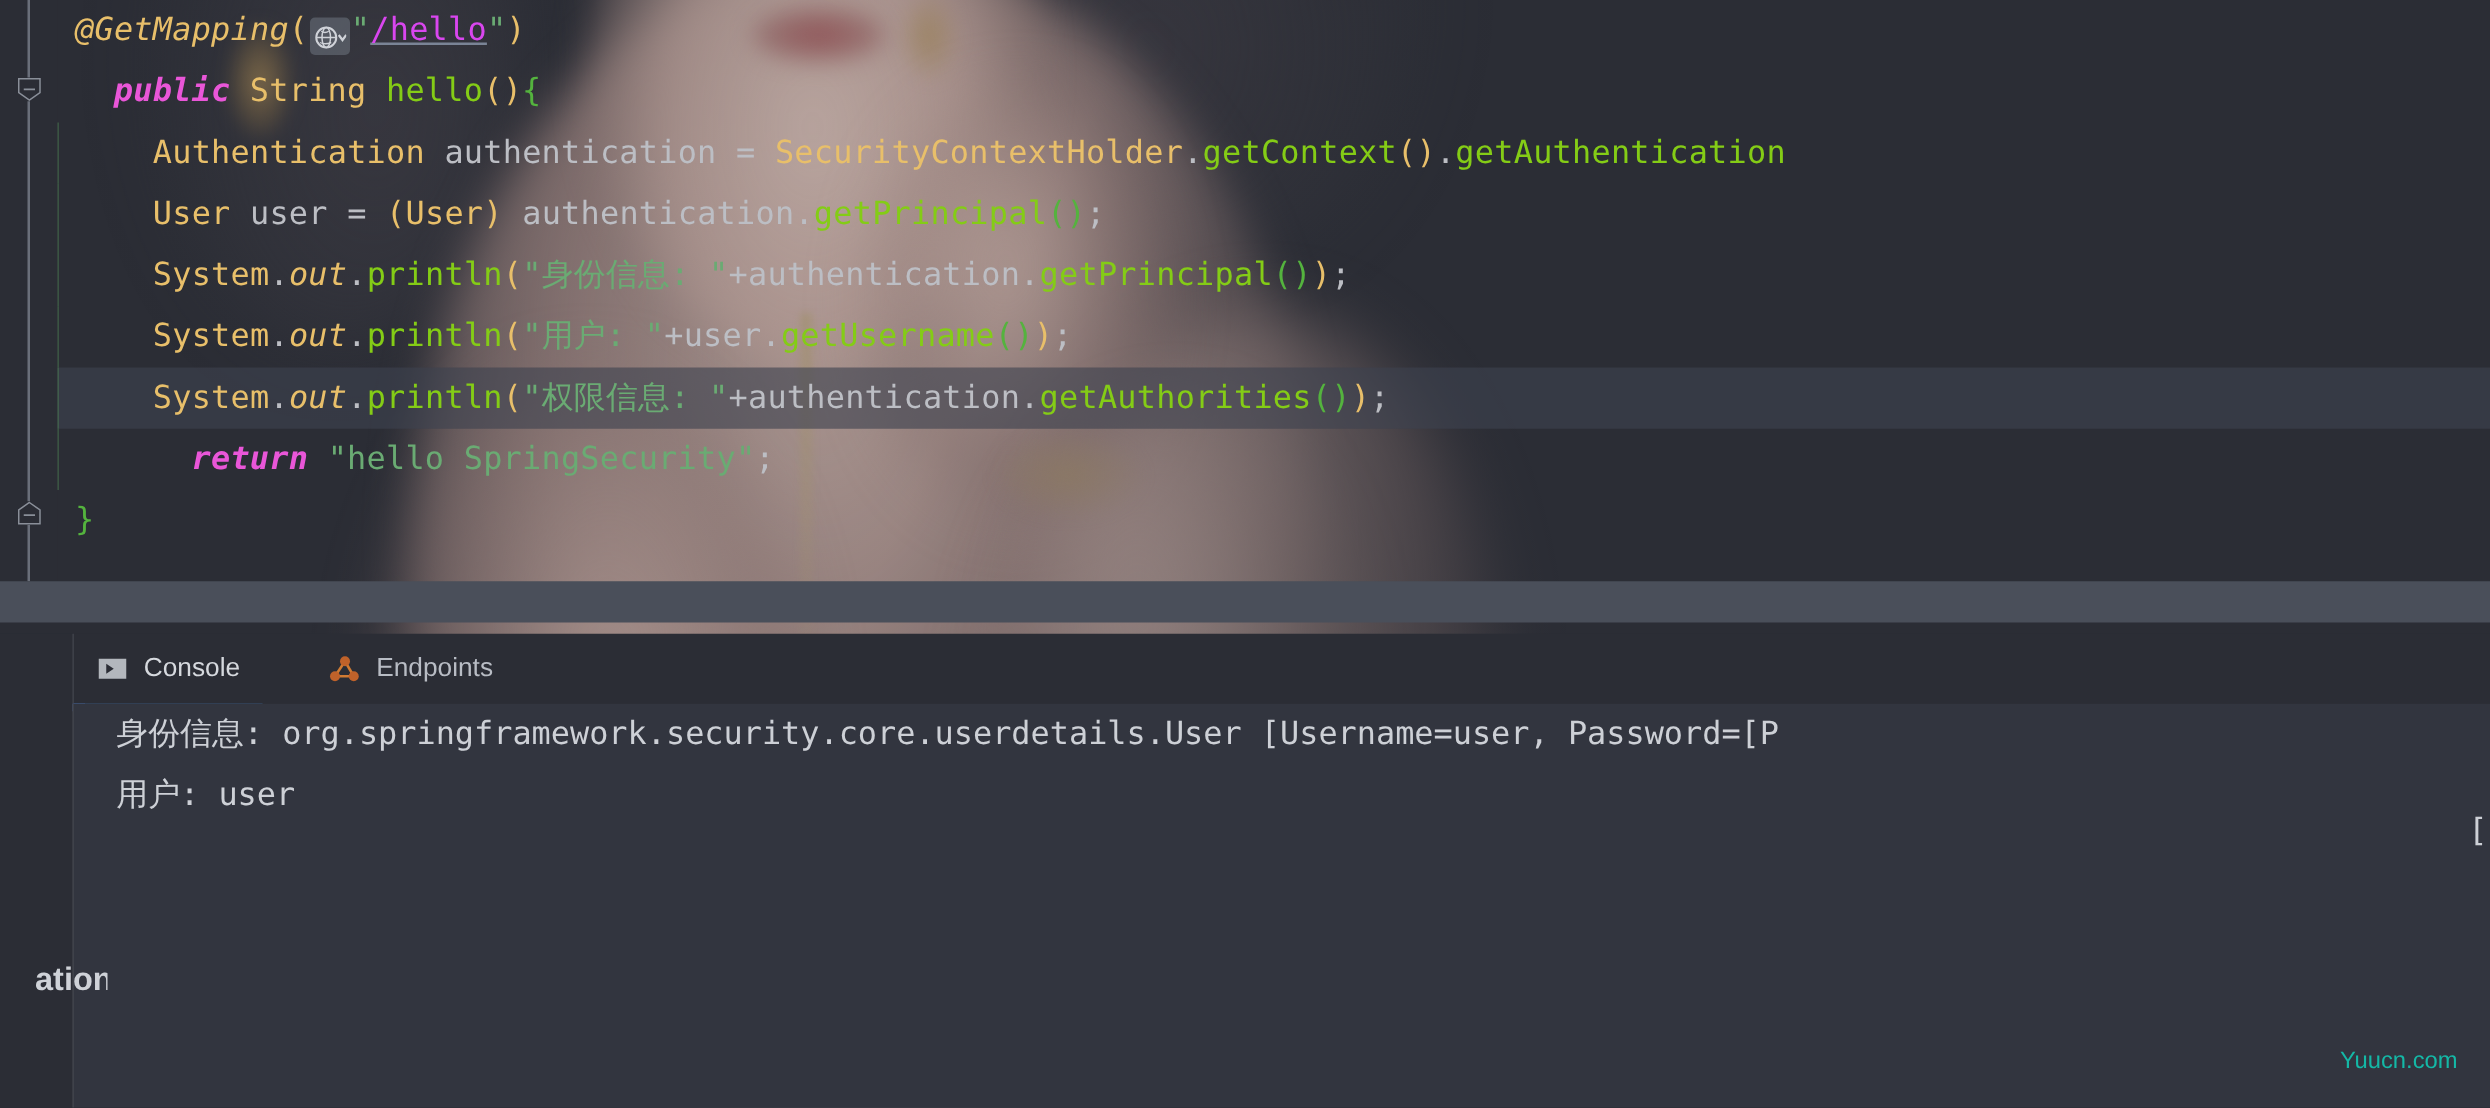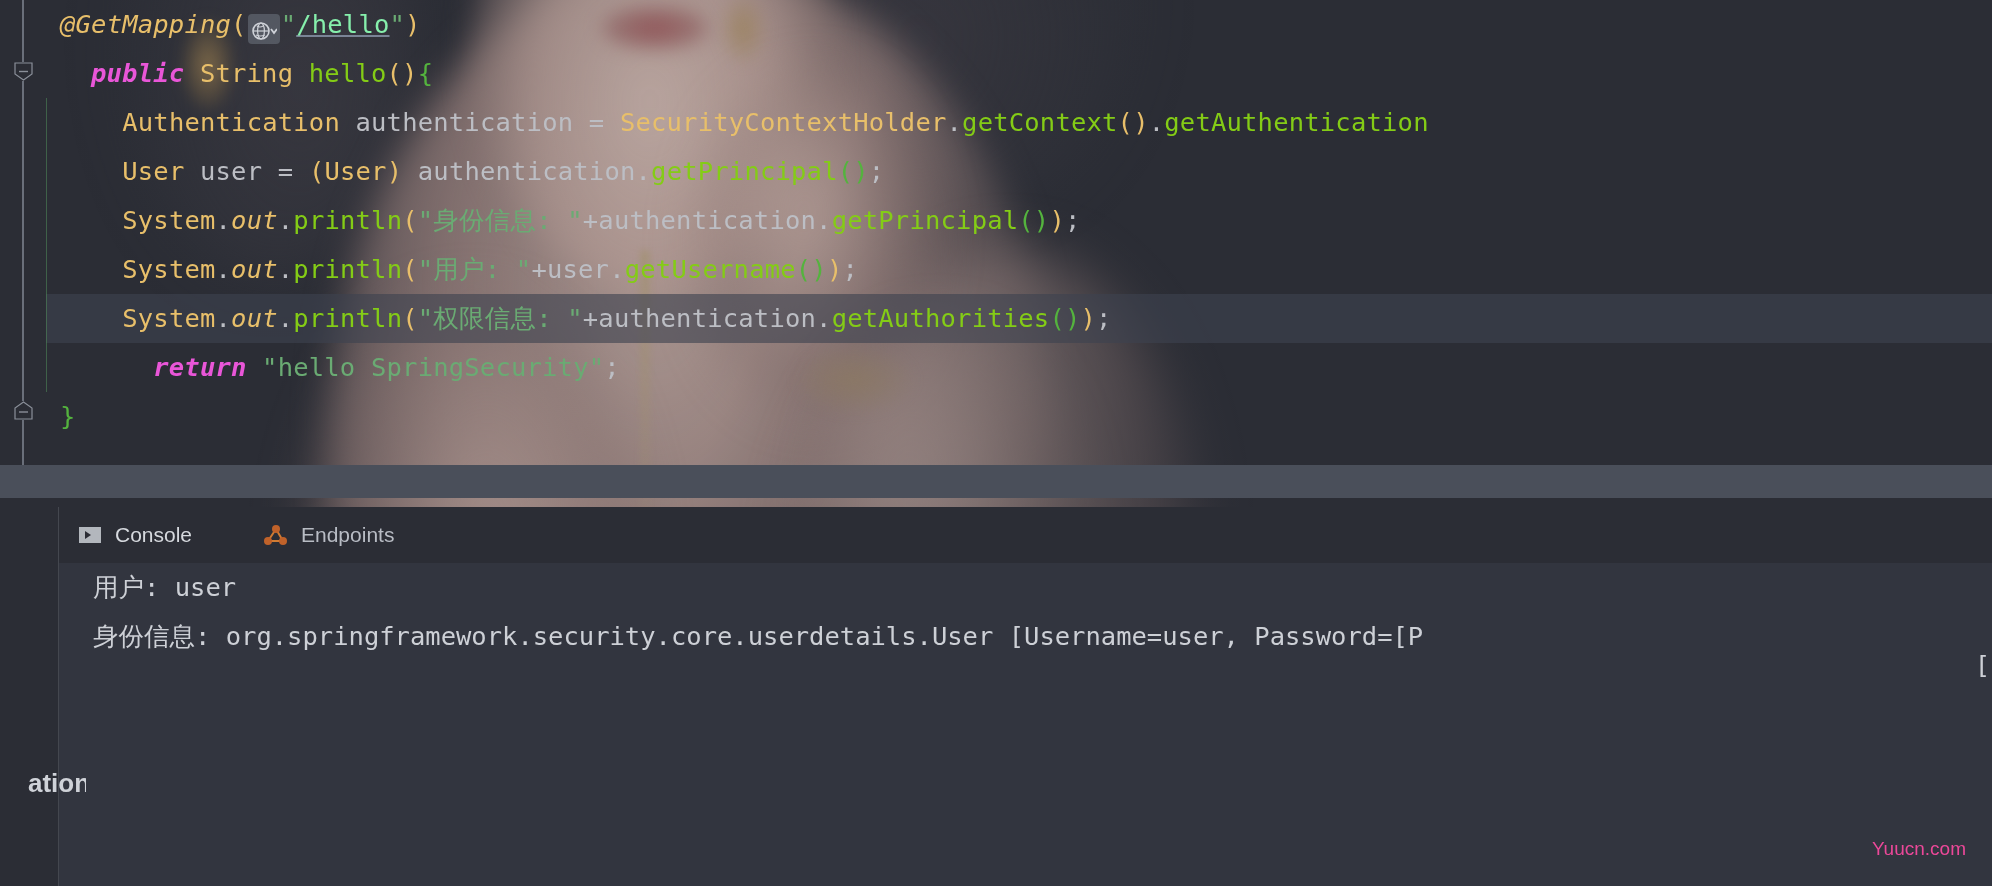--- a/index.html
+++ b/index.html
@@ -111,21 +111,21 @@
   .ln.current{background:rgba(62,66,79,.62);}
   .indent-guide{
     position:absolute;left:0;top:0;bottom:0;width:1px;background:rgba(80,140,90,.55);
   }
   .kw2{color:#e956d8;font-style:italic;font-weight:bold;margin-left:31px;}
   .ann{color:#e8bf6a;font-style:italic;}
   .type{color:#e8bf6a;}
   .ident{color:#bcbec4;}
   .meth{color:#84cc16;}
   .str{color:#6aab73;}
-  .strpath{color:#86efac;text-decoration:underline;text-decoration-color:#7a8496;margin-top:24px;}
+  .strpath{color:#d946ef;text-decoration:underline;text-decoration-color:#7a8496;margin-top:24px;}
   .par-y{color:#e8bf6a;}
   .par-g{color:#54b33e;}
   .punc{color:#bcbec4;}
   .op{color:#bcbec4;}
 
   .globe{
     display:inline-block;vertical-align:-5px;
     background:rgba(110,116,128,.55);border-radius:4px;
     padding:0 3px;margin:0 1px;height:30px;line-height:30px;
   }
@@ -172,21 +172,21 @@
   
   #leftover{
     position:absolute;left:0;top:760px;width:58px;height:46px;z-index:4;
     font-family:"Liberation Sans",sans-serif;font-size:26px;font-weight:bold;
     color:#cfd2d8;line-height:46px;white-space:nowrap;overflow:hidden;margin-left:28px;
   }
   #leftover .lnk{color:#4a88d8;text-decoration:underline;}
 
   #watermark{
     position:absolute;right:26px;bottom:26px;z-index:6;
-    font-family:"Liberation Sans",sans-serif;font-size:19px;color:#ec4899;
+    font-family:"Liberation Sans",sans-serif;font-size:19px;color:#14b8a6;
   }
   #right-edge-ch{
     position:absolute;right:2px;top:650px;z-index:4;
     font-family:"DejaVu Sans Mono",monospace;font-size:25.5px;color:#cdd0d6;
   }
 </style>
 </head>
 <body>
 
 <div id="bg-photo">
@@ -260,22 +260,22 @@
           <circle cx="20" cy="19" r="4" fill="#c0622a"></circle>
         </svg>
       </span>
       <span>Endpoints</span>
     </div>
   </div>
 
   <div id="console-scrollbar"></div>
 
   <div id="console-out">
+    <div class="cline">身份信息: org.springframework.security.core.userdetails.User [Username=user, Password=[P</div>
     <div class="cline">用户: user</div>
-    <div class="cline">身份信息: org.springframework.security.core.userdetails.User [Username=user, Password=[P</div>
   </div>
 </div>
 
 <div id="right-edge-ch">[</div>
 
 <div id="leftover">
   <span>ation</span><span class="lnk">:</span>
 </div>
 
 <div id="watermark">Yuucn.com</div>

